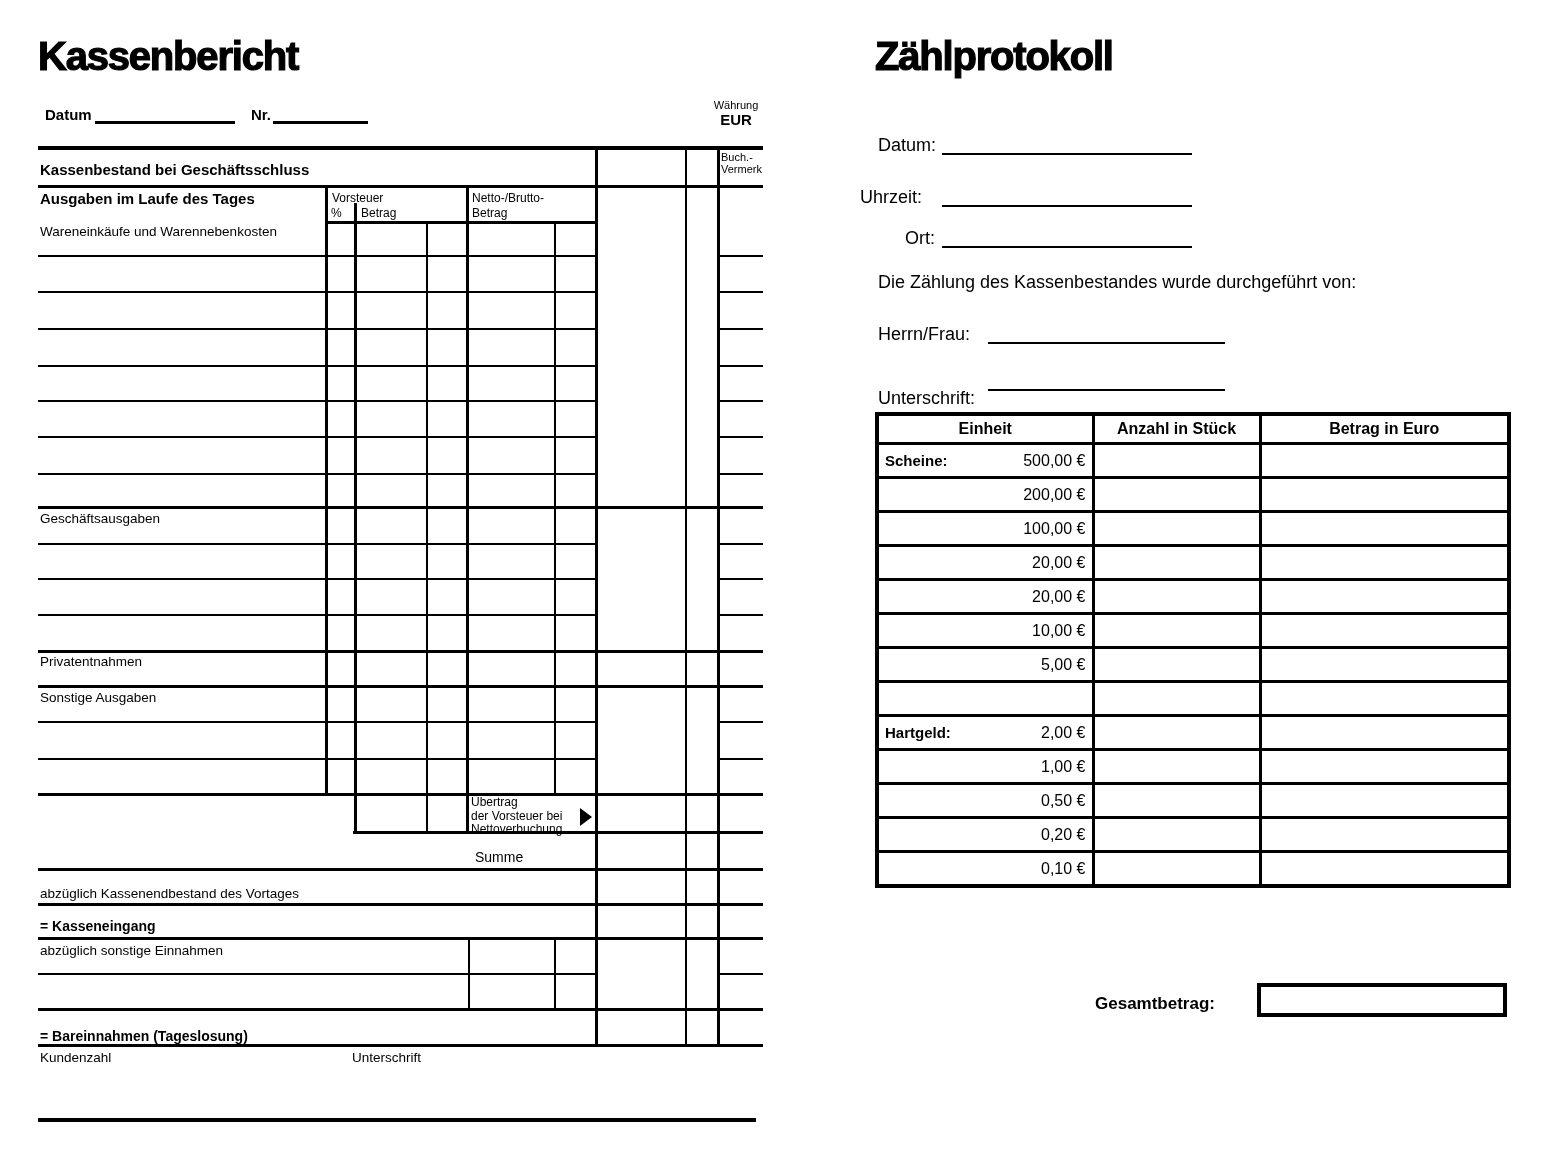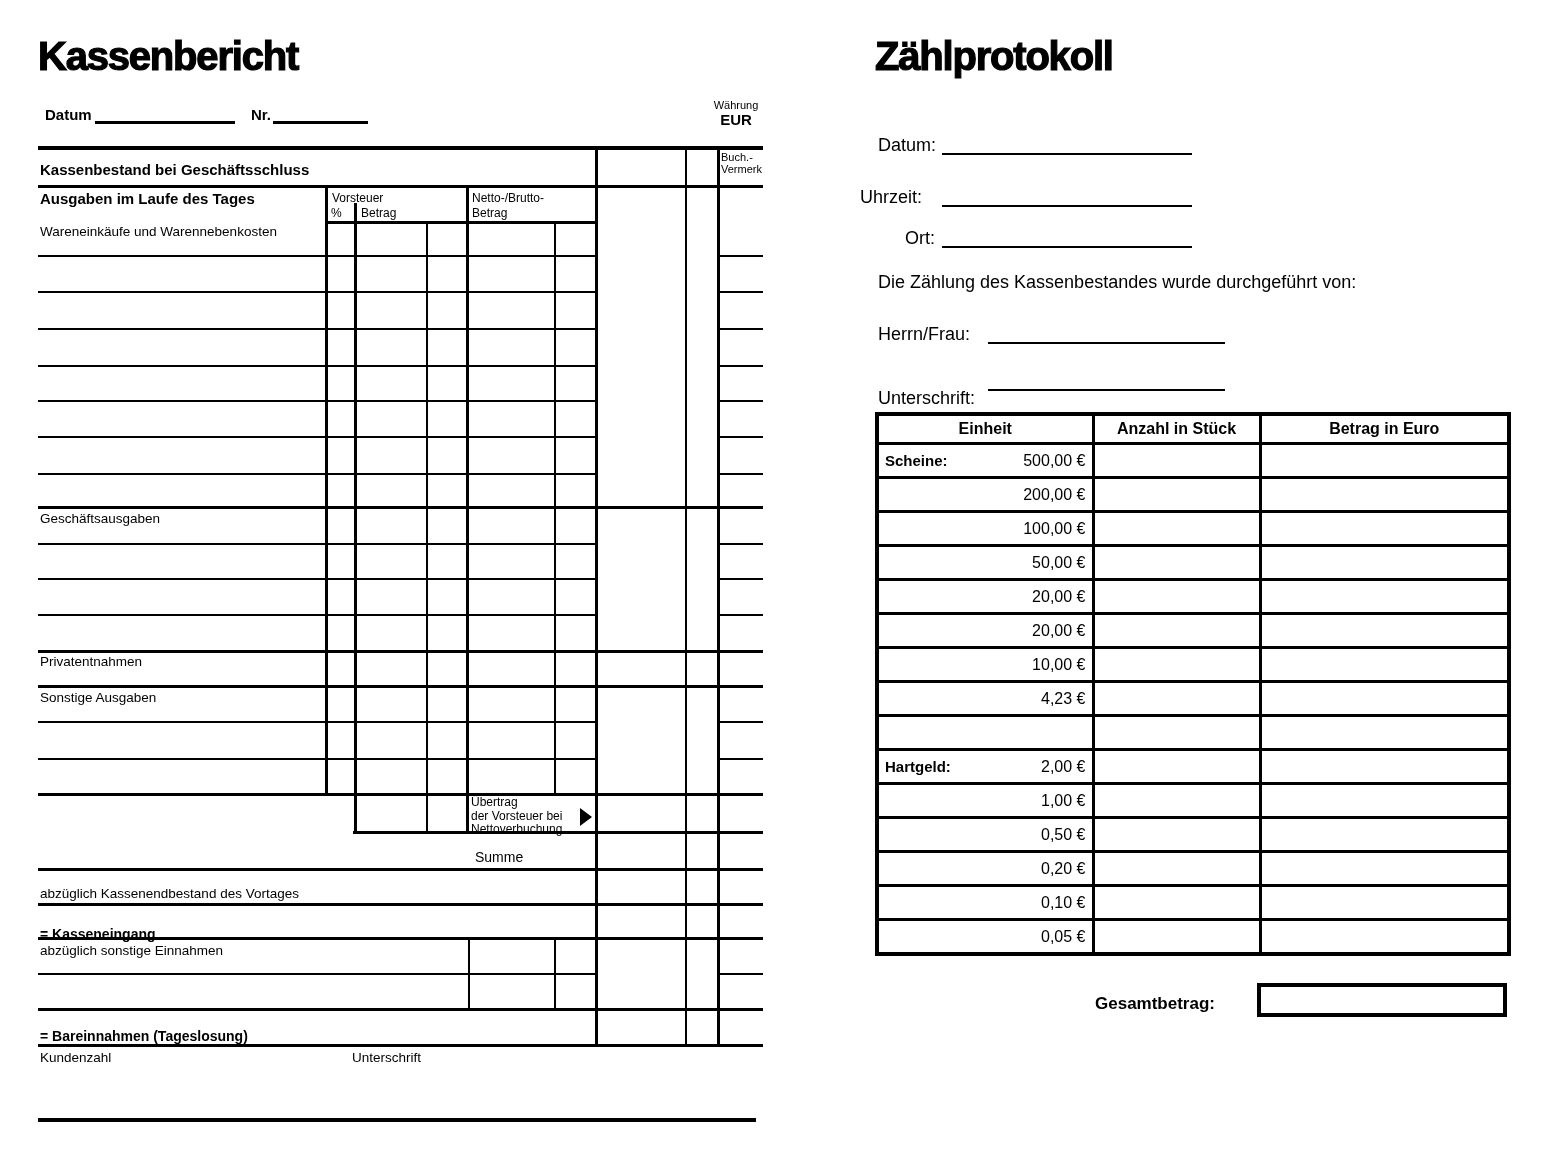--- a/index.html
+++ b/index.html
@@ -68,21 +68,21 @@
 
   <div class="abs uebertrag" style="left:471px;top:796px;">
     <div>Übertrag</div>
     <div>der Vorsteuer bei</div>
     <div>Nettoverbuchung</div>
   </div>
   <div class="arrow-right" style="left:580px;top:808px;"></div>
 
   <div class="abs" style="left:475px;top:849px;font-size:14px;">Summe</div>
   <div class="abs lbl" style="left:40px;top:886px;">abzüglich Kassenendbestand des Vortages</div>
-  <div class="abs sum-b" style="left:40px;top:918px;margin-top:8px;">= Kasseneingang</div>
+  <div class="abs sum-b" style="left:40px;top:918px;">= Kasseneingang</div>
   <div class="abs lbl" style="left:40px;top:943px;">abzüglich sonstige Einnahmen</div>
   <div class="abs sum-b" style="left:40px;top:1028px;">= Bareinnahmen (Tageslosung)</div>
   <div class="abs lbl" style="left:40px;top:1050px;">Kundenzahl</div>
   <div class="abs lbl" style="left:352px;top:1050px;">Unterschrift</div>
 
   <div class="abs page-title" style="left:875px;top:34px;">Zählprotokoll</div>
 
   <div class="abs rp-lbl" style="left:878px;top:135px;">Datum:</div>
   <div class="fill-line" style="left:942px;top:153px;width:250px;height:2px;"></div>
 
@@ -141,30 +141,20 @@
               <span class="amt">100,00 €</span>
             </div>
           </td>
           <td></td>
           <td></td>
         </tr>
         <tr>
           <td>
             <div class="unit-cell">
               <span class="grp"></span>
-              <span class="amt">50,00 €</span>
-            </div>
-          </td>
-          <td></td>
-          <td></td>
-        </tr>
-        <tr>
-          <td>
-            <div class="unit-cell">
-              <span class="grp"></span>
               <span class="amt">20,00 €</span>
             </div>
           </td>
           <td></td>
           <td></td>
         </tr>
         <tr>
           <td>
             <div class="unit-cell">
               <span class="grp"></span>
@@ -181,21 +171,21 @@
               <span class="amt">10,00 €</span>
             </div>
           </td>
           <td></td>
           <td></td>
         </tr>
         <tr>
           <td>
             <div class="unit-cell">
               <span class="grp"></span>
-              <span class="amt">4,23 €</span>
+              <span class="amt">5,00 €</span>
             </div>
           </td>
           <td></td>
           <td></td>
         </tr>
         <tr>
           <td>
             <div class="unit-cell">
               <span class="grp"></span>
               <span class="amt"></span>
@@ -242,30 +232,20 @@
             </div>
           </td>
           <td></td>
           <td></td>
         </tr>
         <tr>
           <td>
             <div class="unit-cell">
               <span class="grp"></span>
               <span class="amt">0,10 €</span>
-            </div>
-          </td>
-          <td></td>
-          <td></td>
-        </tr>
-        <tr>
-          <td>
-            <div class="unit-cell">
-              <span class="grp"></span>
-              <span class="amt">0,05 €</span>
             </div>
           </td>
           <td></td>
           <td></td>
         </tr>
       </tbody>
   </table>
 
   <div class="abs b" style="left:1095px;top:994px;font-size:17px;">Gesamtbetrag:</div>
   <div class="gb-box"></div>

